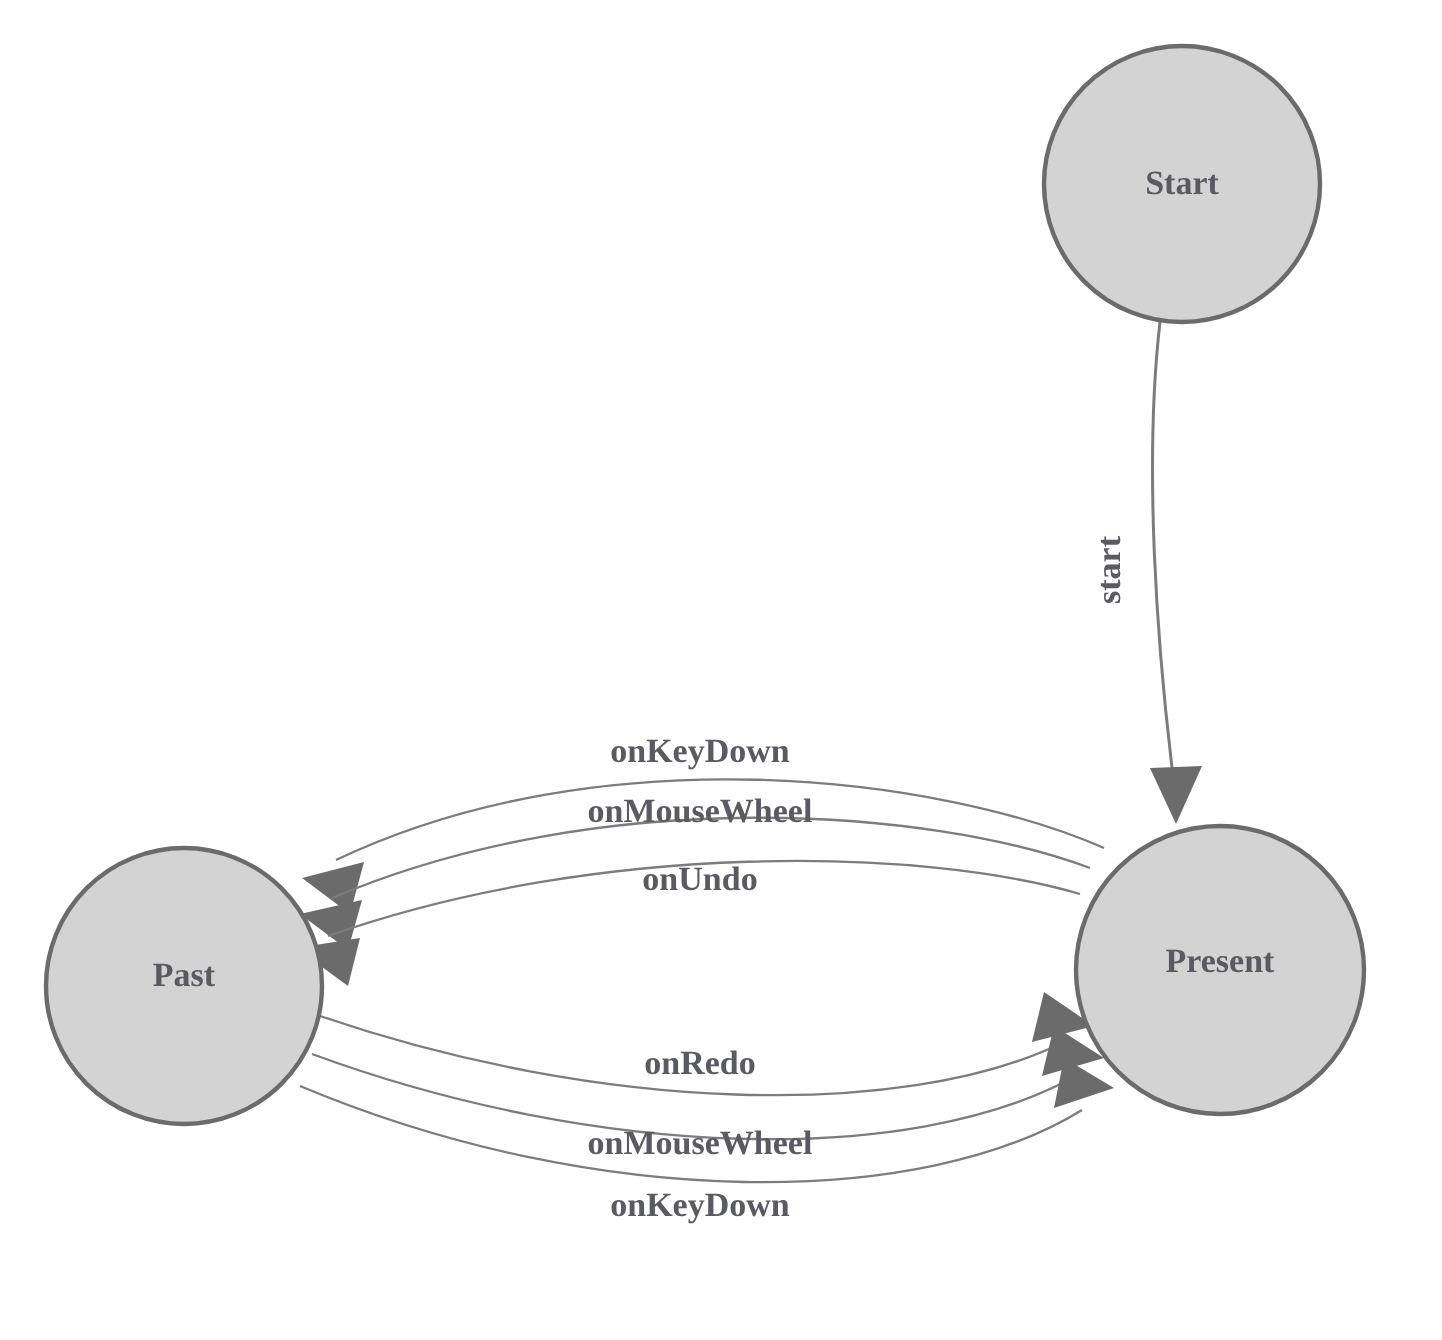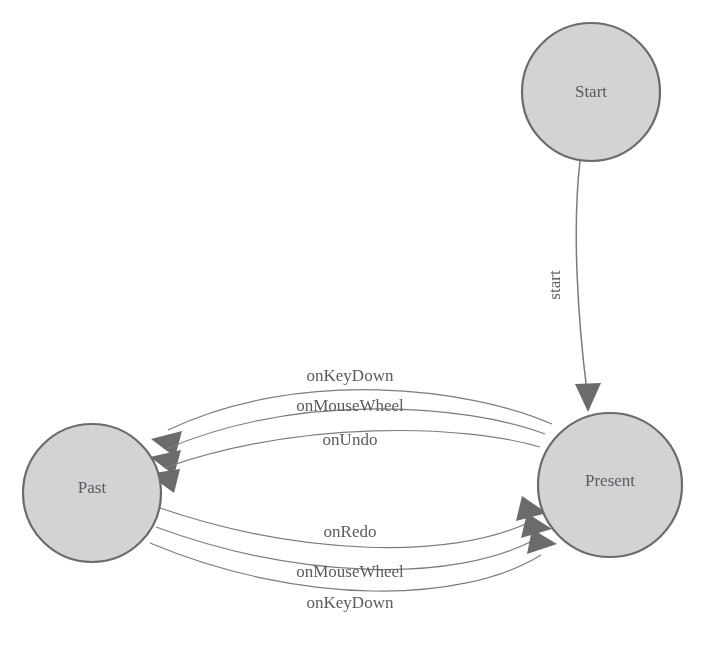--- a/index.html
+++ b/index.html
@@ -11,20 +11,21 @@
     width: 721px;
     height: 670px;
     font-family: "Liberation Serif", "DejaVu Serif", serif;
     overflow: hidden;
   }
   #diagram-root {
     position: relative;
     width: 721px;
     height: 660px;
     background: #ffffff;
+    font-weight: bold;
   }
   svg#state-diagram {
     display: block;
     width: 721px;
     height: 670px;
   }
   .node-circle {
     fill: #d3d3d3;
     stroke: #6b6b6b;
     stroke-width: 2.2;

